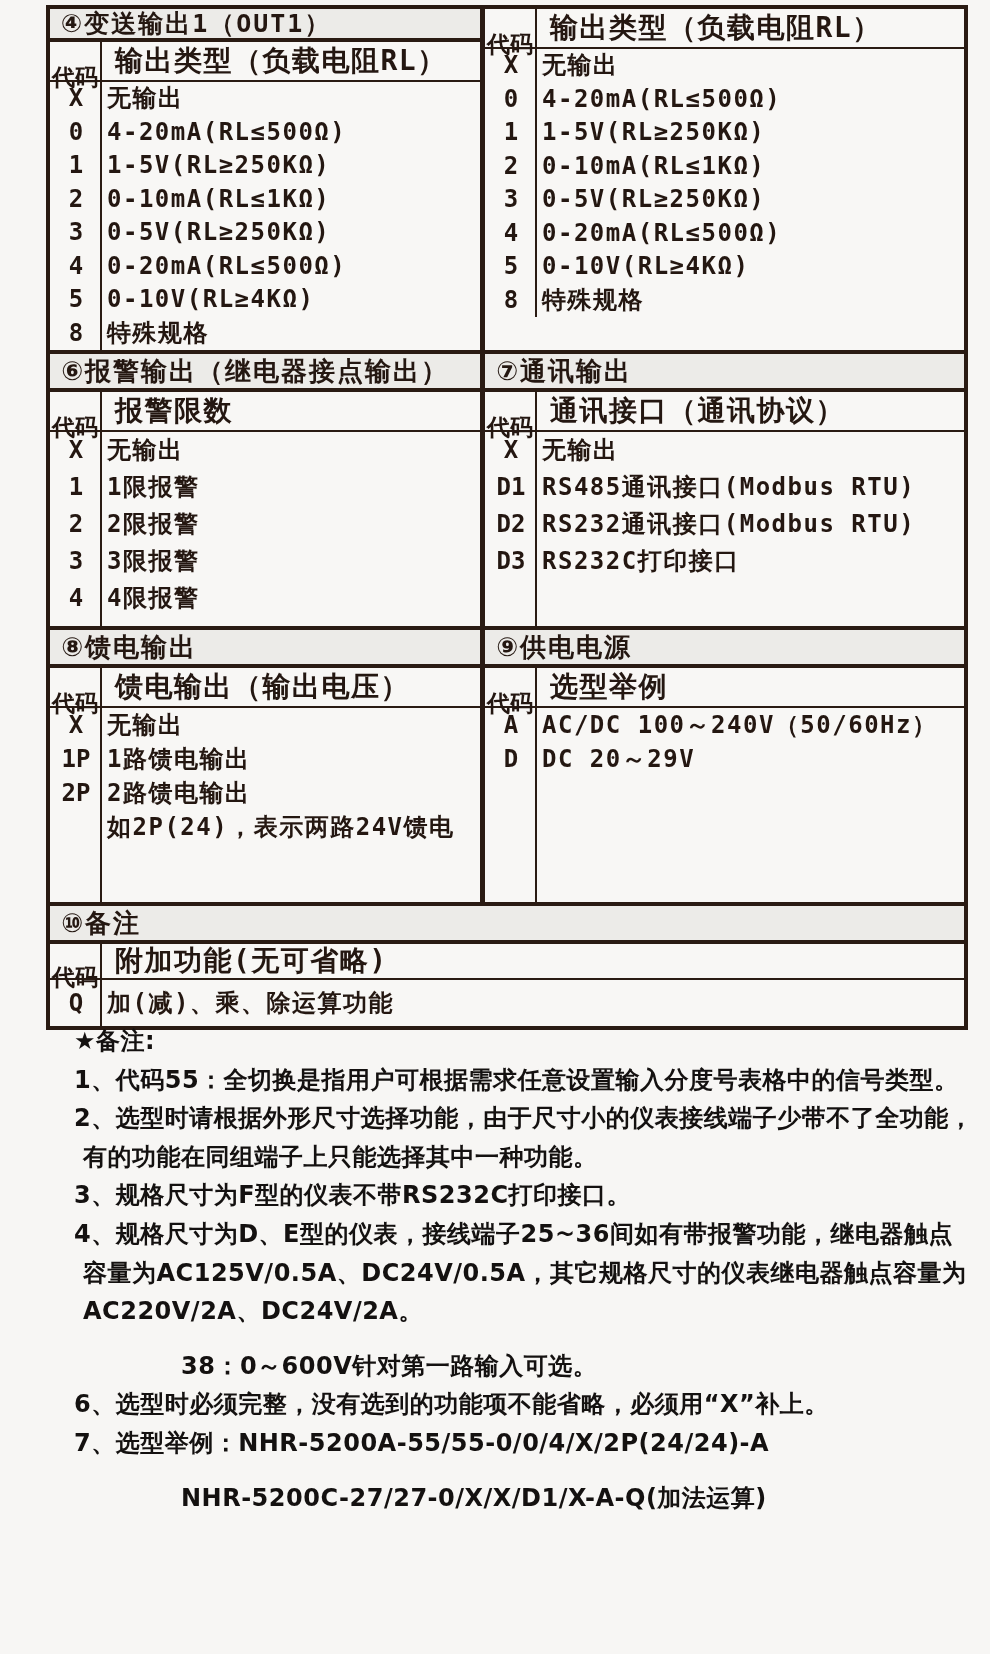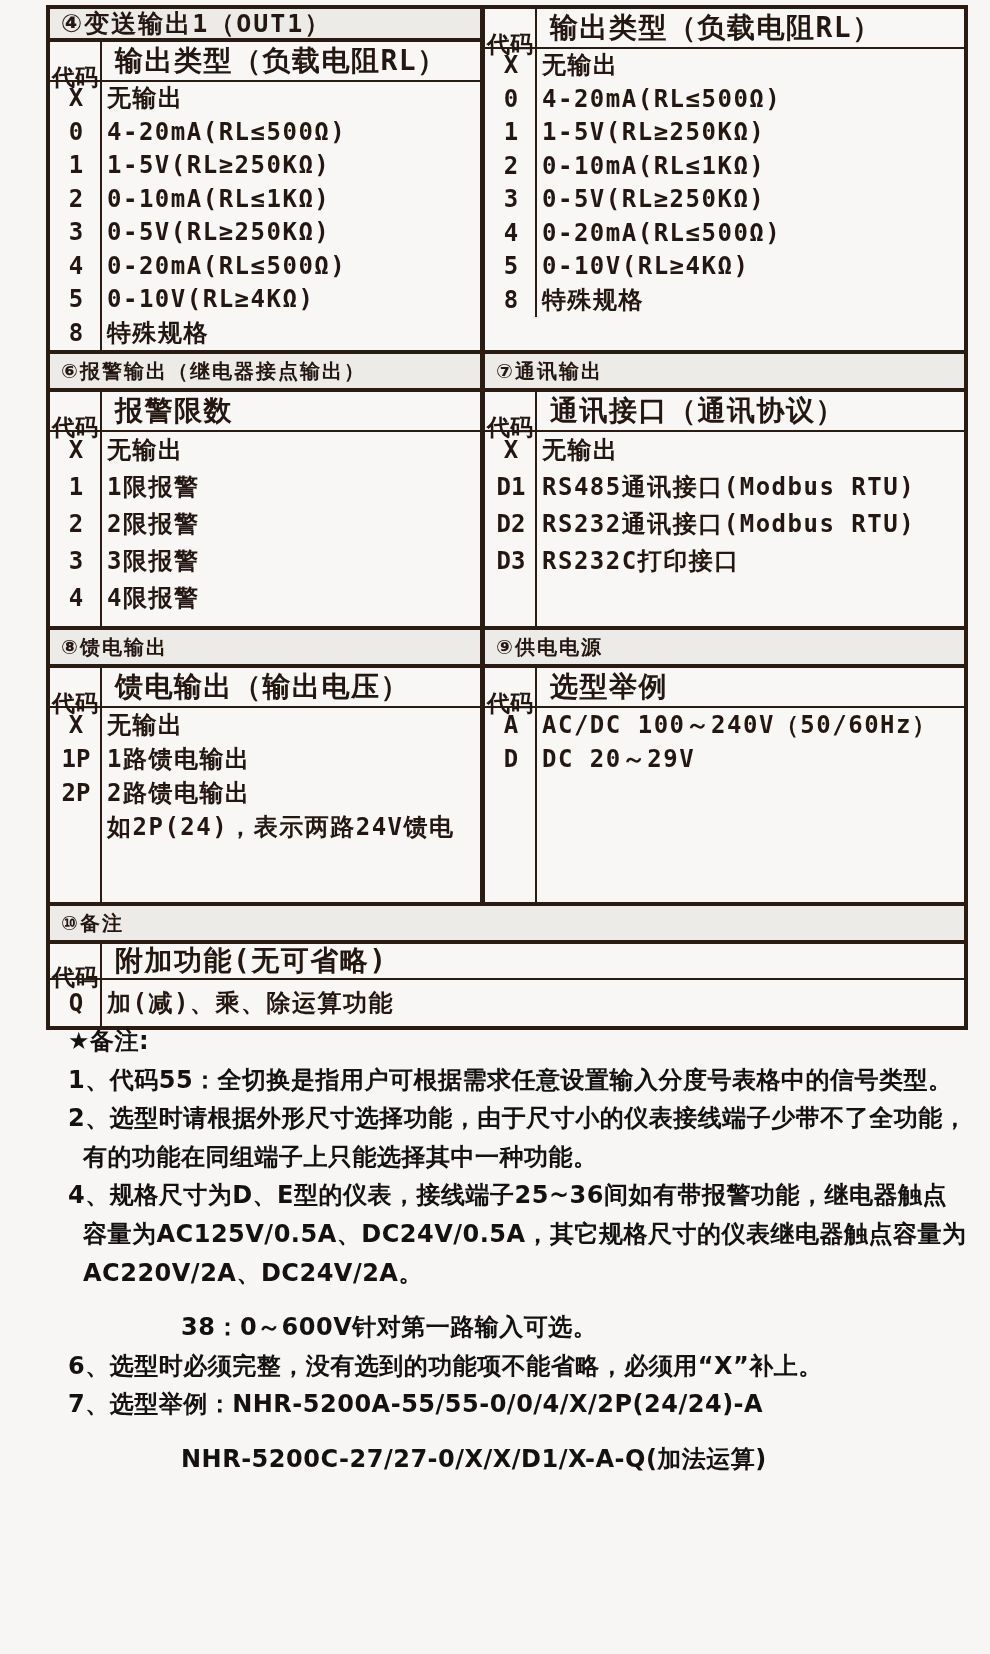--- a/index.html
+++ b/index.html
@@ -20,21 +20,21 @@
   }
   .band{display:flex;}
   .band+.band{border-top:4px solid var(--border);}
   .sec{width:430px;box-sizing:border-box;flex:none;}
   .sec.right{width:484px;border-left:5px solid var(--border);}
   .band.full .sec{width:914px;}
   .title-row{
     height:38px;box-sizing:border-box;display:flex;align-items:center;
     padding-left:11px;background:var(--title-bg);
     border-bottom:4px solid var(--border);
-    font-size:20px;font-weight:bold;letter-spacing:2px;white-space:nowrap;
+    font-size:26px;font-weight:bold;letter-spacing:2px;white-space:nowrap;
   }
   .b1 .title-row{height:33px;font-size:25px;}
   .head-row{
     height:40px;box-sizing:border-box;display:flex;align-items:stretch;
     border-bottom:2px solid var(--border);
   }
   .b4 .head-row{height:36px;}
   .code-h{
     width:50px;flex:none;display:flex;align-items:center;justify-content:center;
     font-weight:bold;font-size:23px;white-space:nowrap;margin-top:32px;
@@ -61,21 +61,21 @@
   .b3 .row{height:34px;line-height:34px;}
   .b4 .body{height:46px;}
   .b4 .row{height:46px;line-height:46px;}
   .notes{
     position:absolute;left:68px;top:1022px;width:890px;
     font-family:"DejaVu Sans","Liberation Sans",sans-serif;
     font-weight:bold;font-size:24px;line-height:38.6px;color:var(--notes-text);
     letter-spacing:0.5px;
   }
   .note-line{white-space:nowrap;}
-  .ind0{margin-left:0;}
+  .ind0{margin-left:6px;}
   .ind1{margin-left:15px;}
   .ind2{margin-left:113px;margin-top:16px;}
 </style>
 </head>
 <body>
 
 <div class="spec-table">
   <div class="band b1">
       <section class="sec">
         <div class="title-row">④变送输出1（OUT1）</div>
@@ -274,20 +274,21 @@
         </div>
       </section>
     </div>
 </div>
 
 <div class="notes">
   <div class="note-line ind0">★备注:</div>
 <div class="note-line ind0">1、代码55：全切换是指用户可根据需求任意设置输入分度号表格中的信号类型。</div>
     <div class="note-line ind0">2、选型时请根据外形尺寸选择功能，由于尺寸小的仪表接线端子少带不了全功能，</div>
     <div class="note-line ind1">有的功能在同组端子上只能选择其中一种功能。</div>
+    <div class="note-line ind0">3、规格尺寸为F型的仪表不带RS232C打印接口。</div>
     <div class="note-line ind0">4、规格尺寸为D、E型的仪表，接线端子25~36间如有带报警功能，继电器触点</div>
     <div class="note-line ind1">容量为AC125V/0.5A、DC24V/0.5A，其它规格尺寸的仪表继电器触点容量为</div>
     <div class="note-line ind1">AC220V/2A、DC24V/2A。</div>
     <div class="note-line ind2">38：0～600V针对第一路输入可选。</div>
     <div class="note-line ind0">6、选型时必须完整，没有选到的功能项不能省略，必须用“X”补上。</div>
     <div class="note-line ind0">7、选型举例：NHR-5200A-55/55-0/0/4/X/2P(24/24)-A</div>
     <div class="note-line ind2">NHR-5200C-27/27-0/X/X/D1/X-A-Q(加法运算)</div>
   </div>
 
 </body></html>

